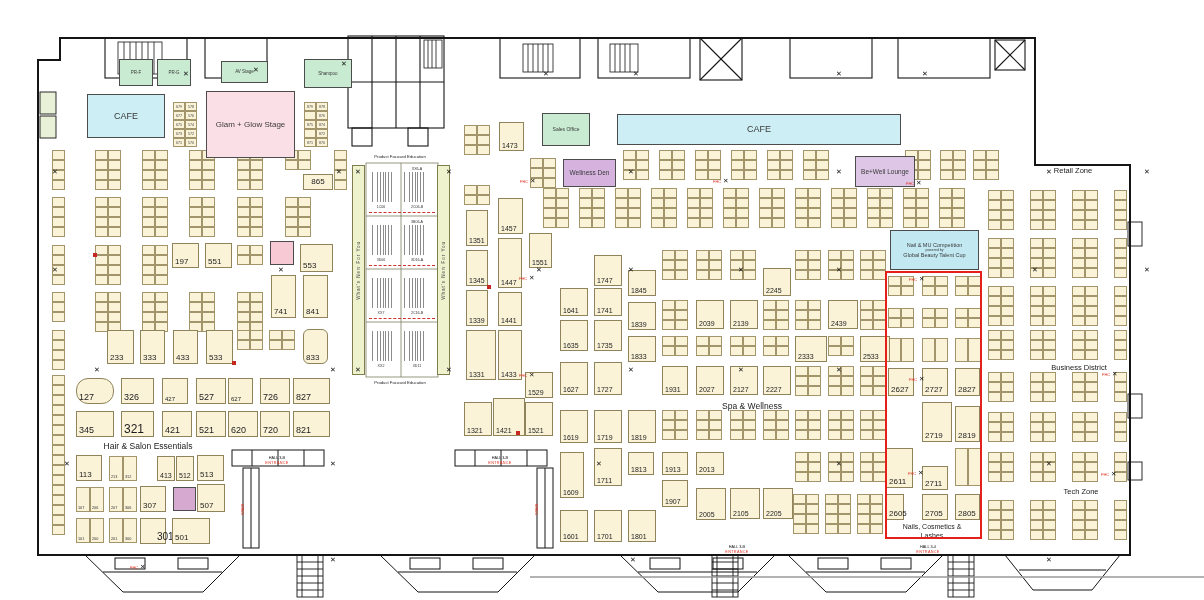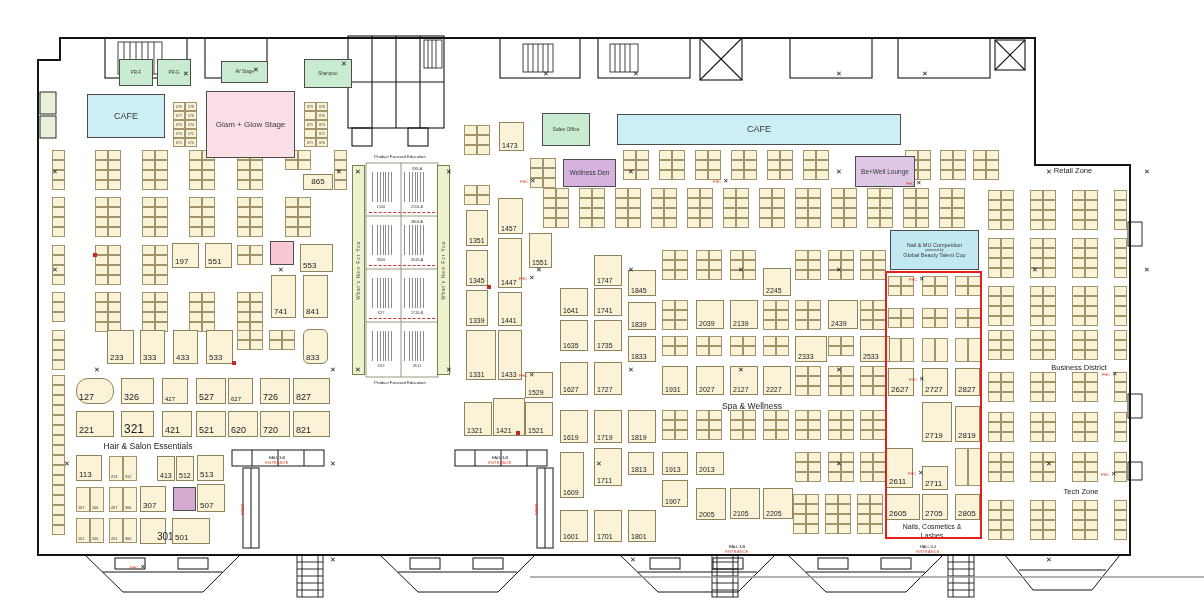--- a/index.html
+++ b/index.html
@@ -974,21 +974,21 @@
     <div class="booth" style="left: 228px; top: 378px; width: 25px; height: 26px;">
       <span class="lb" style="font-size: 6px;">627</span>
     </div>
     <div class="booth" style="left: 260px; top: 378px; width: 30px; height: 26px;">
       <span class="lb" style="font-size: 9px;">726</span>
     </div>
     <div class="booth" style="left: 293px; top: 378px; width: 37px; height: 26px;">
       <span class="lb" style="font-size: 9px;">827</span>
     </div>
     <div class="booth" style="left: 76px; top: 411px; width: 38px; height: 26px;">
-      <span class="lb" style="font-size: 9px;">221</span>
+      <span class="lb" style="font-size: 9px;">345</span>
     </div>
     <div class="booth" style="left: 121px; top: 411px; width: 33px; height: 26px;">
       <span class="lb" style="font-size: 12px;">321</span>
     </div>
     <div class="booth" style="left: 162px; top: 411px; width: 30px; height: 26px;">
       <span class="lb" style="font-size: 9px;">421</span>
     </div>
     <div class="booth" style="left: 196px; top: 411px; width: 30px; height: 26px;">
       <span class="lb" style="font-size: 9px;">521</span>
     </div>
@@ -1186,21 +1186,21 @@
     </div>
     <div class="booth" style="left: 955px; top: 406px; width: 25px; height: 36px;">
       <span class="lb" style="font-size: 8px;">2819</span>
     </div>
     <div class="booth" style="left: 886px; top: 448px; width: 27px; height: 40px;">
       <span class="lb" style="font-size: 8px;">2611</span>
     </div>
     <div class="booth" style="left: 922px; top: 466px; width: 26px; height: 24px;">
       <span class="lb" style="font-size: 8px;">2711</span>
     </div>
-    <div class="booth" style="left: 886px; top: 494px; width: 34px; height: 26px;">
+    <div class="booth" style="left: 886px; top: 494px; width: 18px; height: 26px;">
       <span class="lb" style="font-size: 8px;">2605</span>
     </div>
     <div class="booth" style="left: 922px; top: 494px; width: 26px; height: 26px;">
       <span class="lb" style="font-size: 8px;">2705</span>
     </div>
     <div class="booth" style="left: 955px; top: 494px; width: 25px; height: 26px;">
       <span class="lb" style="font-size: 8px;">2805</span>
     </div>
     <div class="pcol" style="left: 173px; top: 102px;">
       <div>

